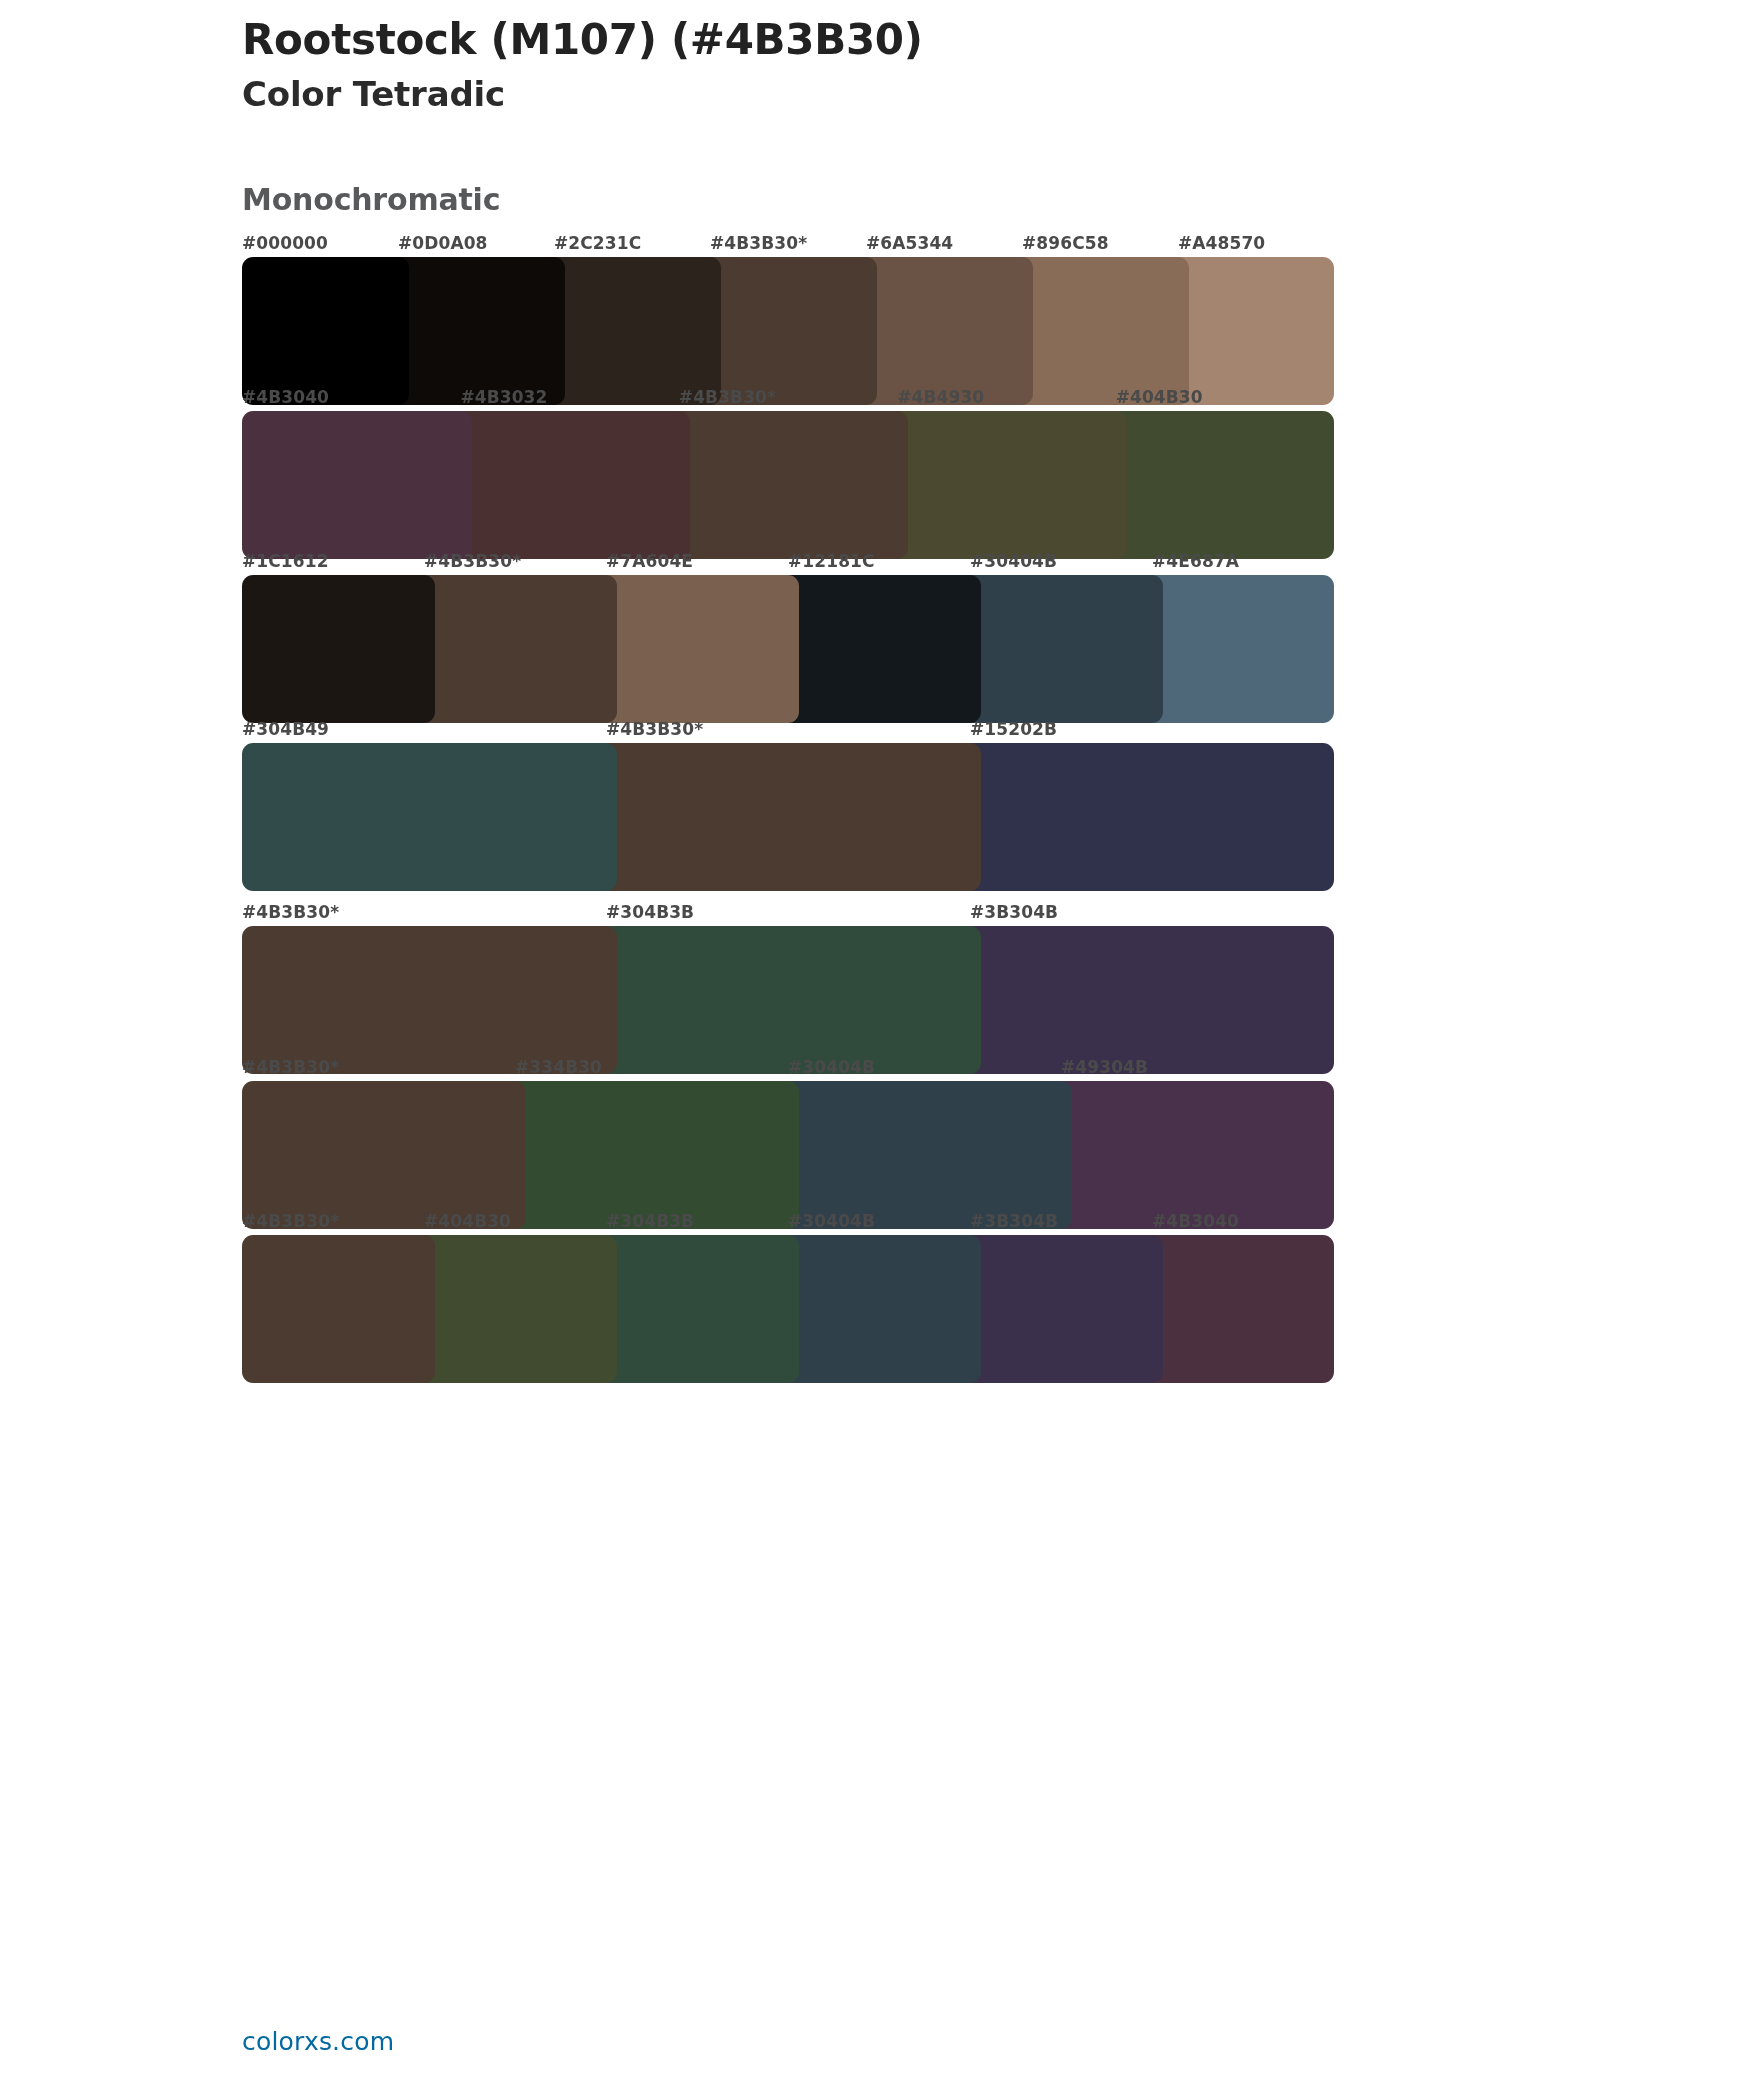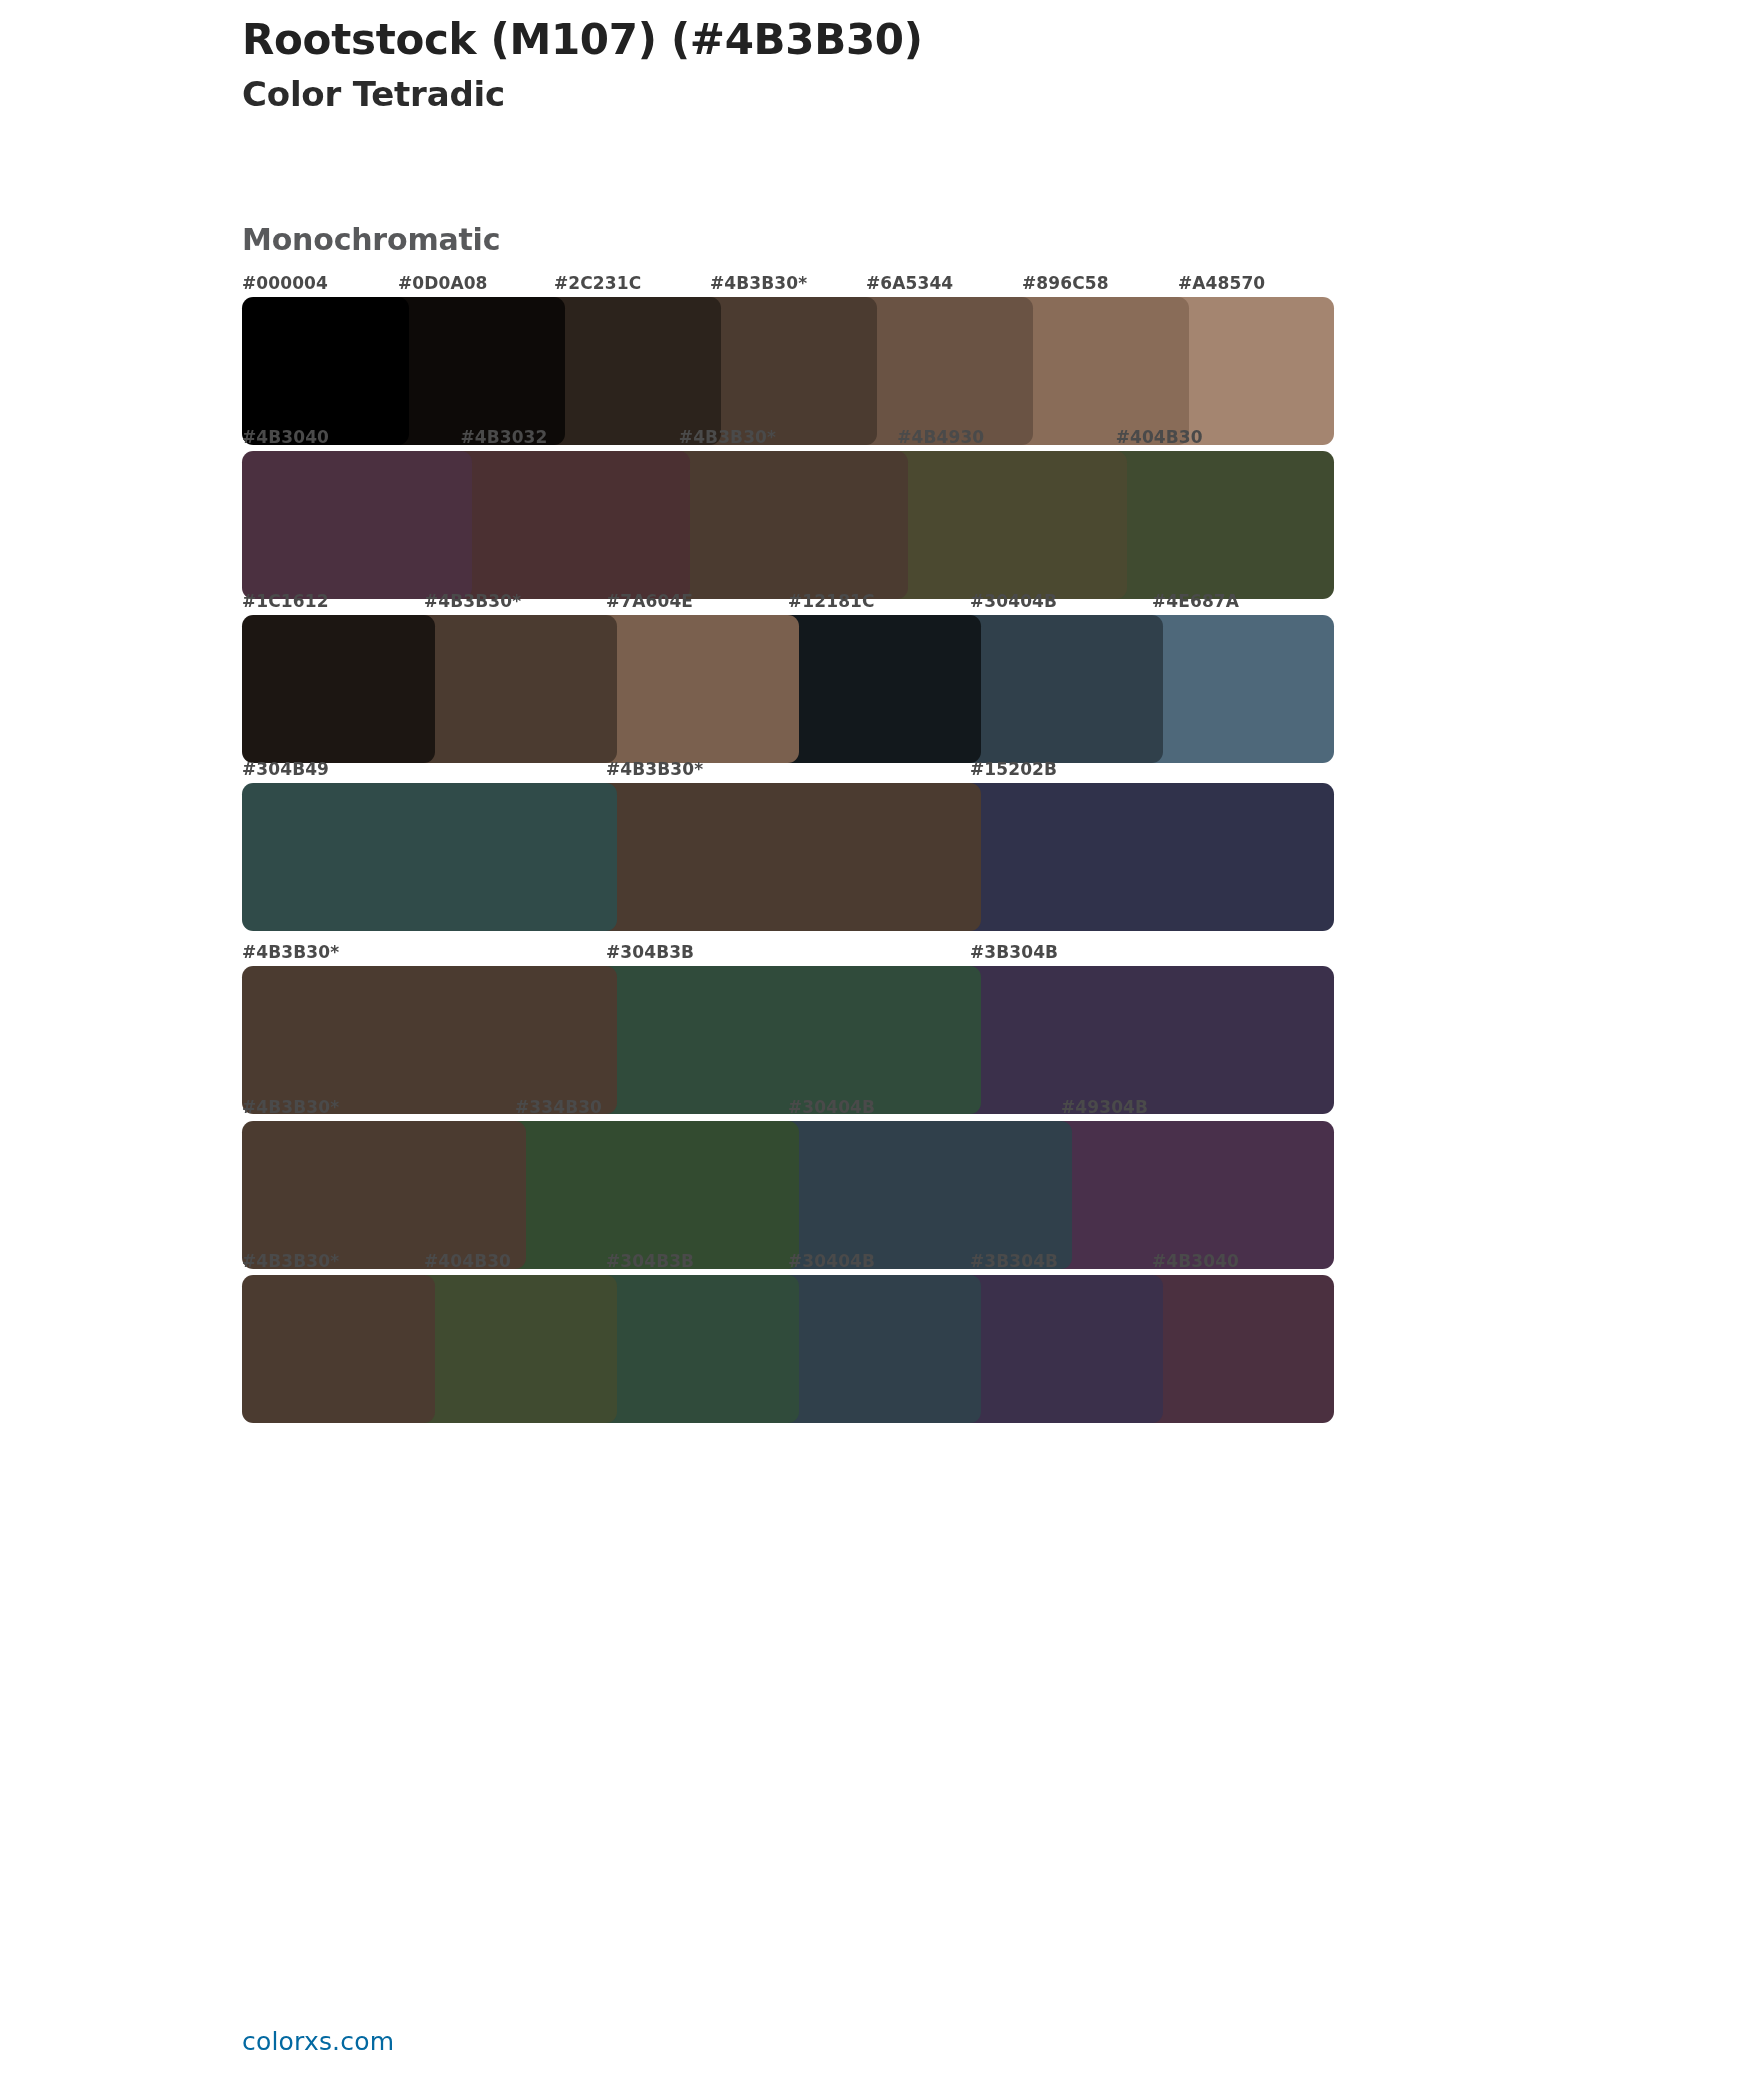--- a/index.html
+++ b/index.html
@@ -54,21 +54,20 @@
   
   .sections {
     position: absolute;
     left: 0;
     top: 185px;
     width: 1757px;
   }
   .section {
     position: relative;
     margin-bottom: 0;
-    margin-top: 40px;
   }
   .section-title {
     position: absolute;
     left: 242px;
     top: 0;
     font-size: 30px;
     font-weight: bold;
     color: #58595b;
     letter-spacing: -0.2px;
     line-height: 1;
@@ -138,21 +137,21 @@
   <div class="header">
     <h1 class="title">Rootstock (M107) (#4B3B30)</h1>
     <h2 class="subtitle">Color Tetradic</h2>
   </div>
 
   <div class="sections">
       <div class="section" style="position: absolute; left: 0px; top: 0px; width: 1757px; height: 170px;">
         <div class="section-title">Monochromatic</div>
         <div class="swatch-row">
           <div class="swatch">
-            <div class="swatch-label">#000004</div>
+            <div class="swatch-label">#000000</div>
             <div class="swatch-chip" style="background-color: rgb(0, 0, 0);"></div>
           </div>
           <div class="swatch">
             <div class="swatch-label">#0D0A08</div>
             <div class="swatch-chip" style="background-color: rgb(13, 10, 8);"></div>
           </div>
           <div class="swatch">
             <div class="swatch-label">#2C231C</div>
             <div class="swatch-chip" style="background-color: rgb(44, 35, 28);"></div>
           </div>

